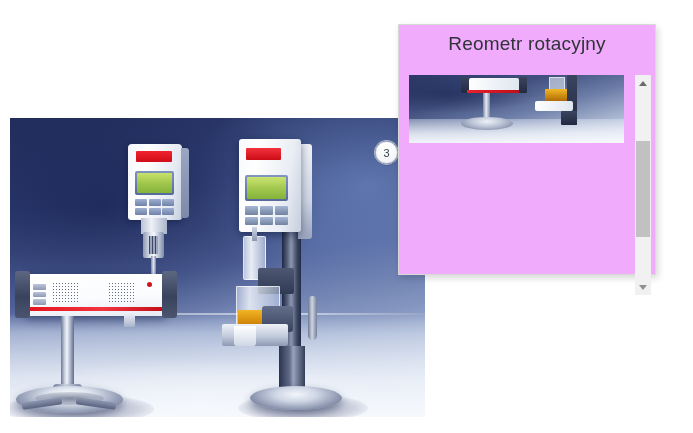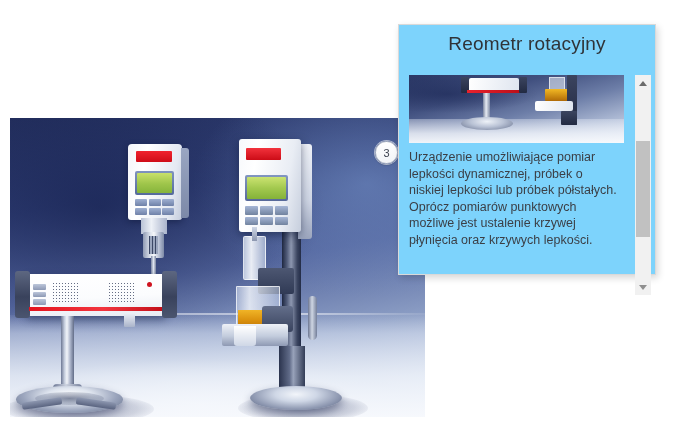--- a/index.html
+++ b/index.html
@@ -397,21 +397,21 @@
     color: #3d4350;
     font-family: "Liberation Sans", sans-serif;
     box-sizing: border-box;
   }
 
   
   .panel {
     position: absolute;
     left: 398px; top: 24px;
     width: 258px; height: 251px;
-    background: #7dd3fc;
+    background: #f0abfc;
     border: 1px solid #d9d9d9;
     box-shadow: 2px 3px 7px rgba(0,0,0,0.16);
     box-sizing: border-box;
   }
   .panel-title {
     position: absolute;
     left: 0; right: 0; top: 8px;
     text-align: center;
     font-size: 19px;
     color: #2f3338;
@@ -619,21 +619,20 @@
       <div class="t-col" style="left:74px; top:18px; width:7px; height:26px;"></div>
       <div class="t-base" style="left:52px; top:42px; width:52px; height:13px;"></div>
 
       <div class="t-glass" style="left:140px; top:2px; width:16px; height:22px;"></div>
       <div class="t-amber" style="left:136px; top:14px; width:24px; height:12px;"></div>
       <div class="t-dark" style="left:158px; top:0px; width:10px; height:50px;"></div>
       <div class="t-head" style="left:126px; top:26px; width:38px; height:10px;"></div>
       <div class="t-dark" style="left:152px; top:36px; width:16px; height:14px;"></div>
     </div>
 
-    <div class="panel-text">Urządzenie umożliwiające pomiar lepkości dynamicznej, próbek o niskiej lepkości lub próbek półstałych. Oprócz pomiarów punktowych możliwe jest ustalenie krzywej płynięcia oraz krzywych lepkości.</div>
   </div>
 
   <div class="scrollbar">
     <div class="sb-arrow up">
       <span class="tri"></span>
     </div>
     <div class="sb-thumb"></div>
     <div class="sb-arrow down">
       <span class="tri"></span>
     </div>

